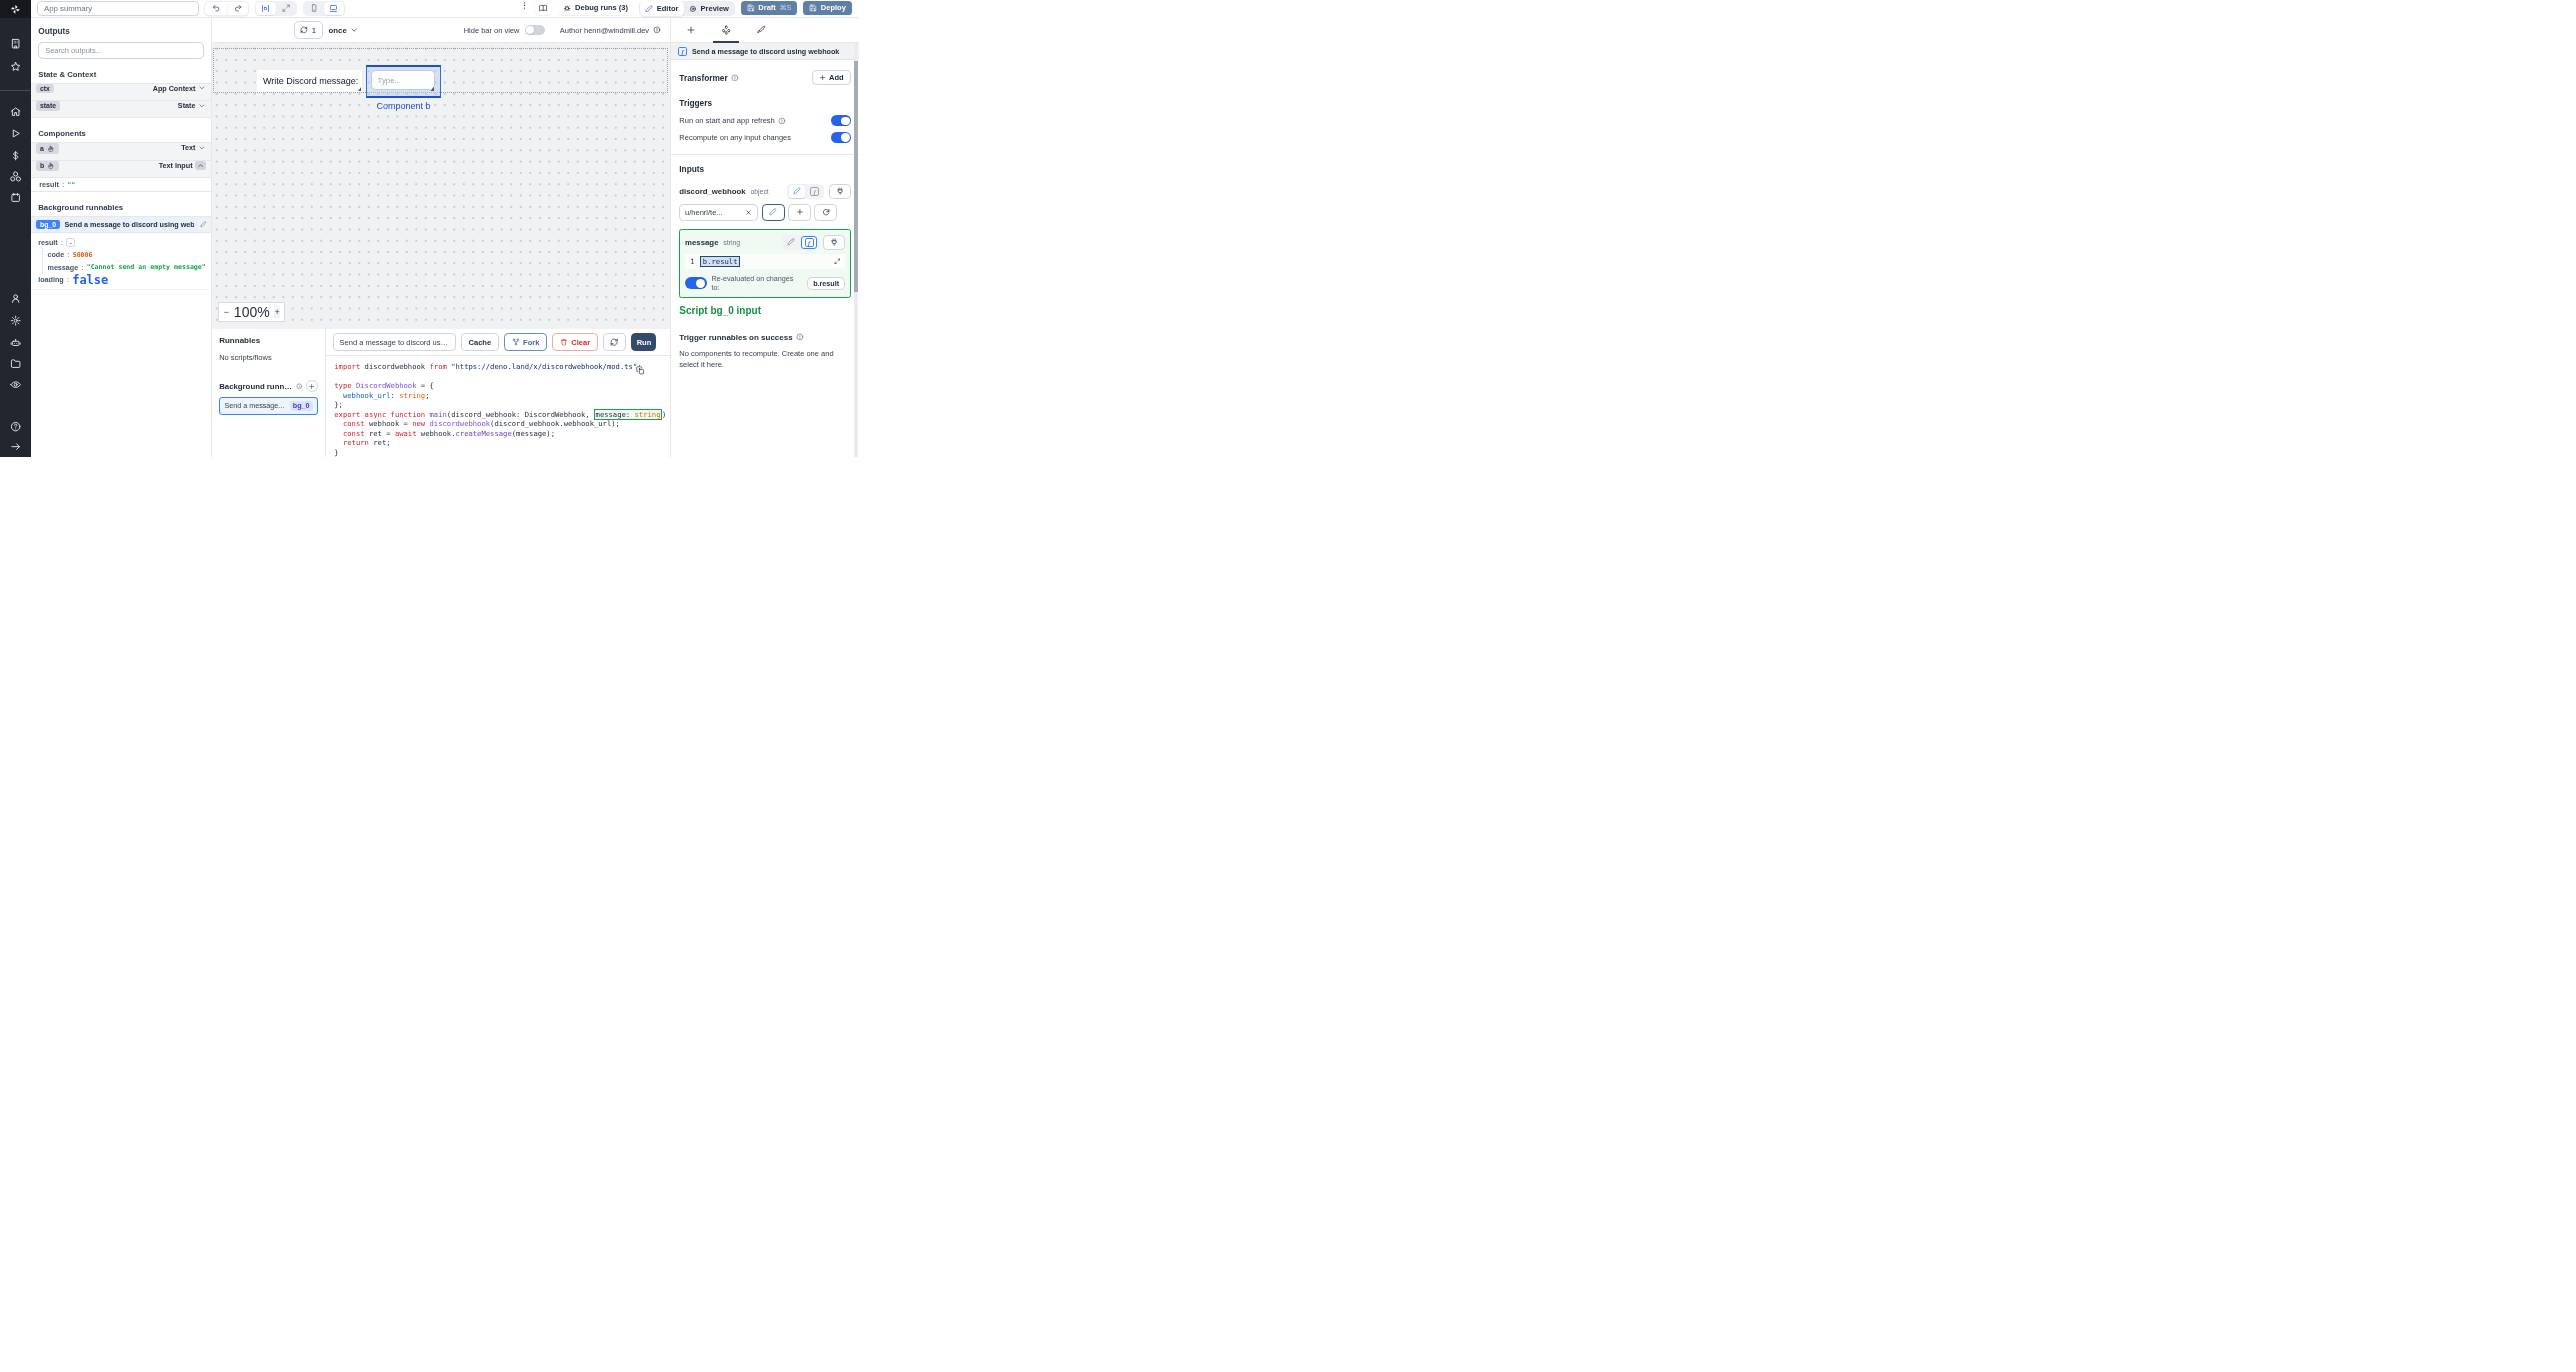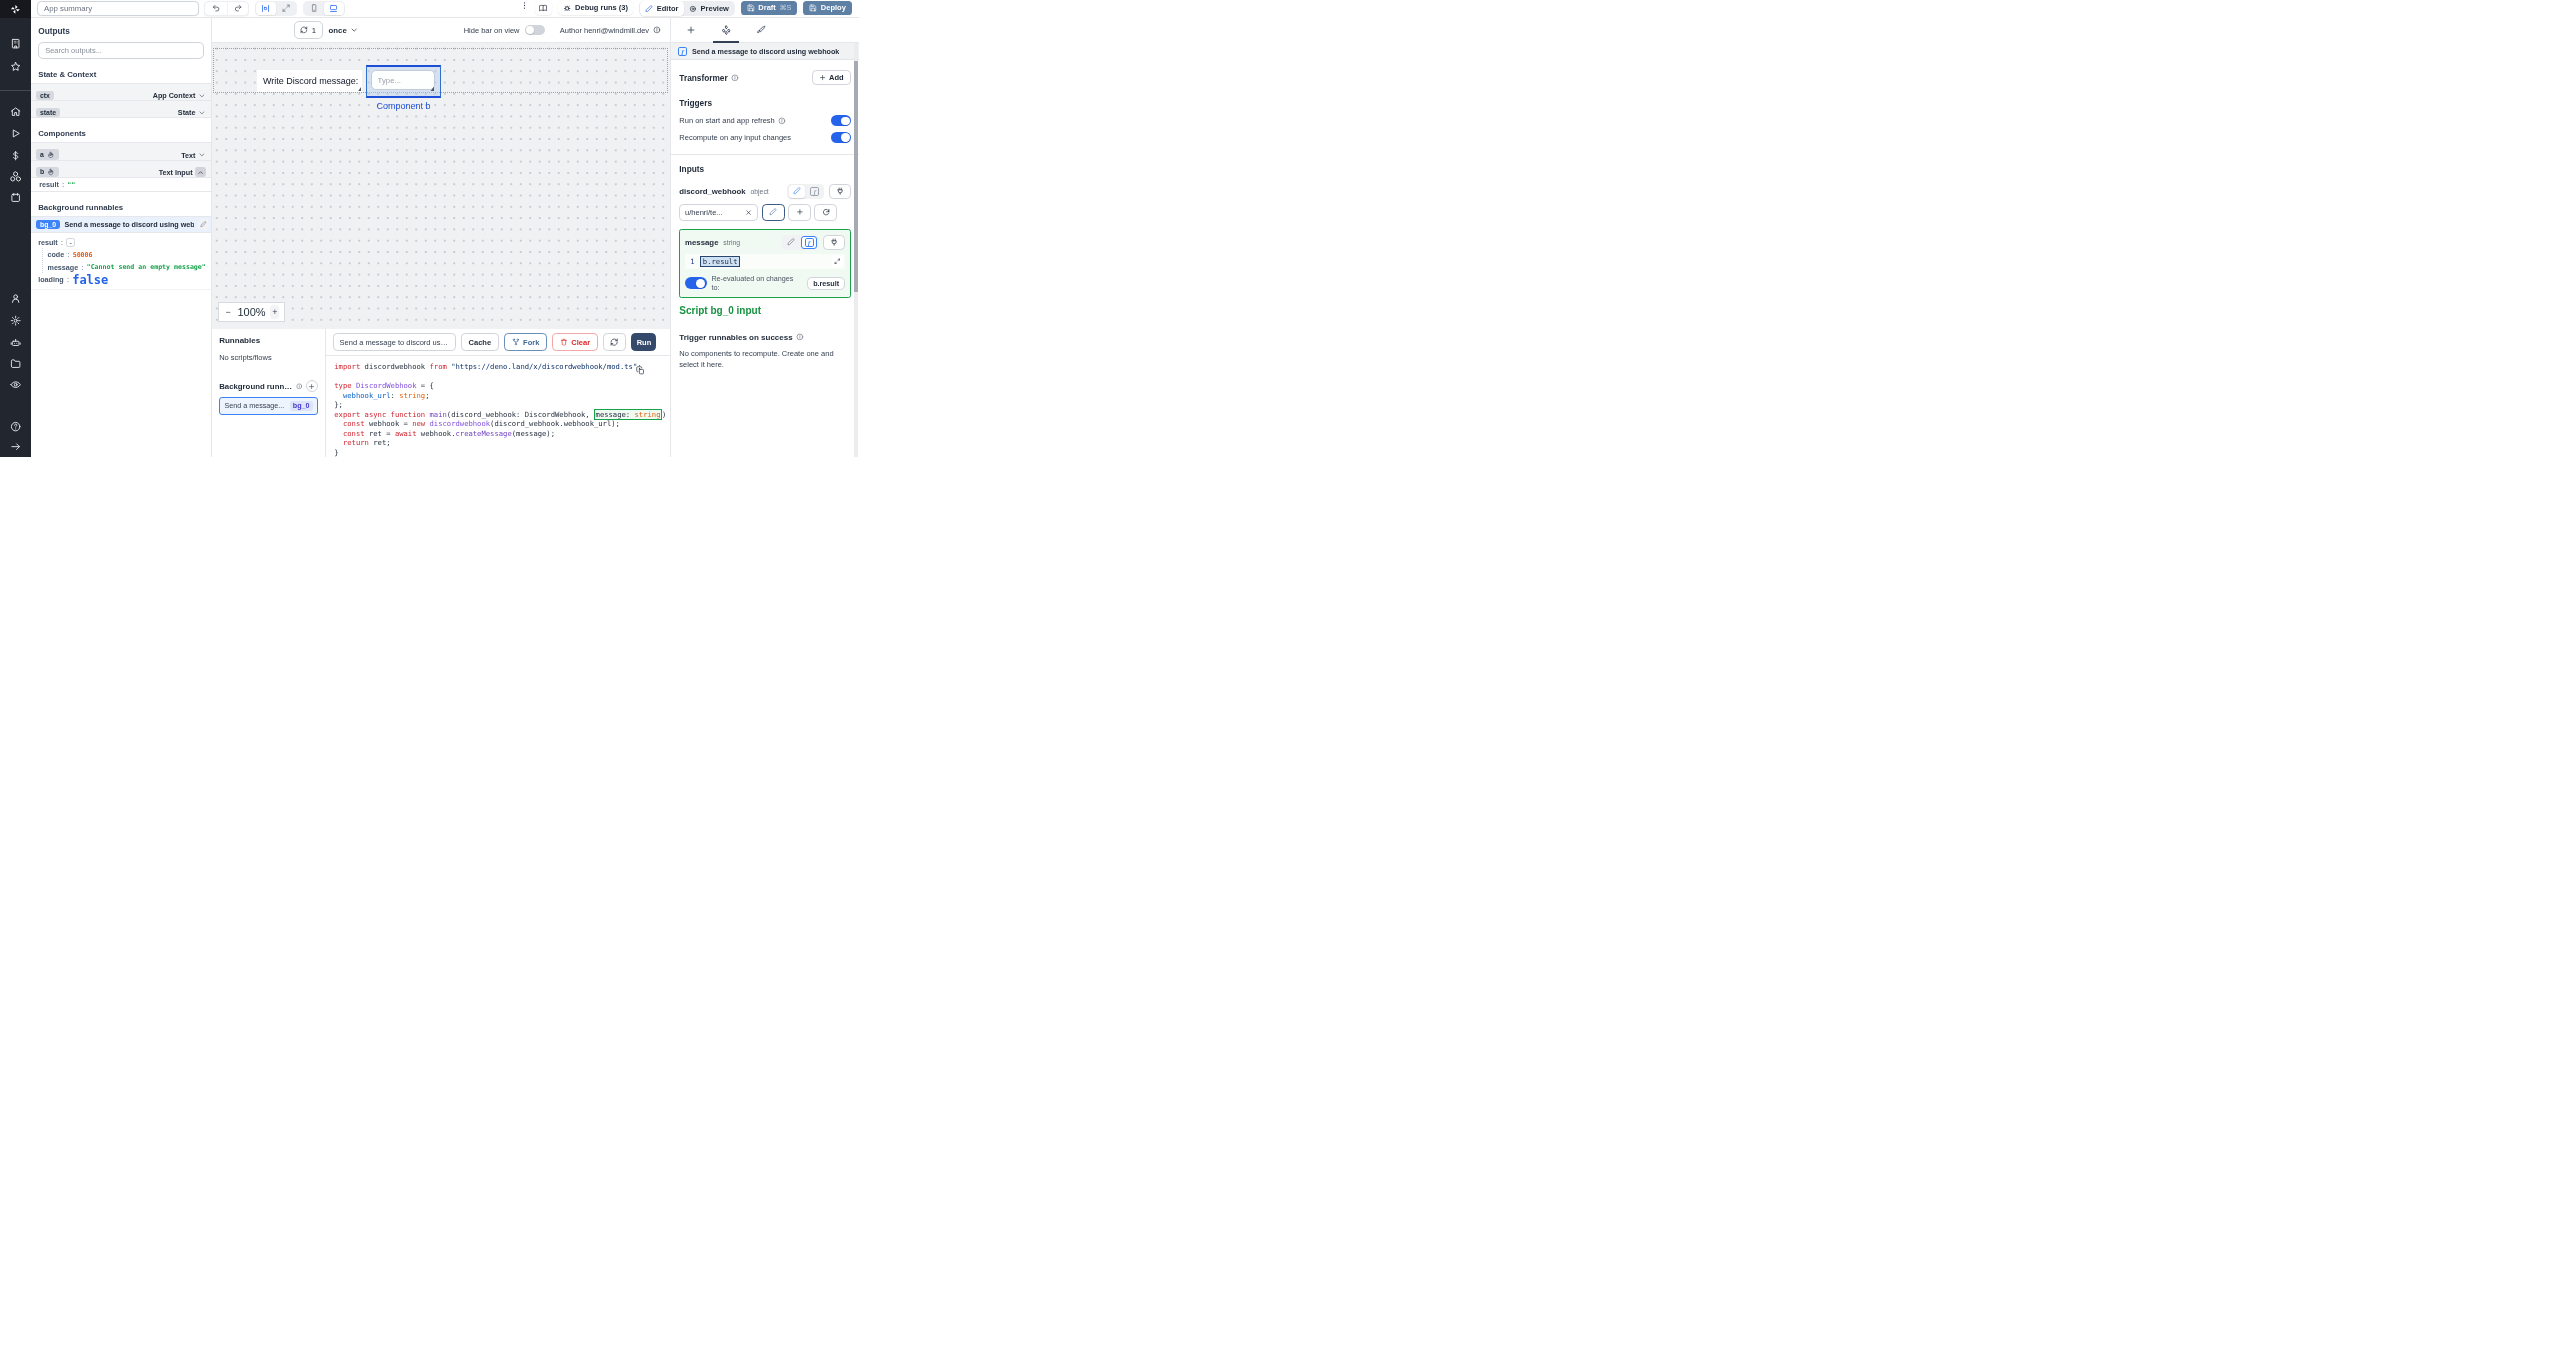--- a/index.html
+++ b/index.html
@@ -33,21 +33,21 @@
   .btn-steel{height:14.3px;display:flex;align-items:center;gap:3.6px;padding:0 6px;border-radius:3.6px;background:#5e80a5;color:#fff;font-size:7.5px;font-weight:700;cursor:pointer}
   .btn-steel .kbd{color:#c3d2e3;font-weight:400;font-size:7.2px}
 
   
   .sidebar{position:absolute;left:31px;top:18px;width:181px;bottom:0;background:#fff;border-right:0.6px solid #e5e7eb;overflow:hidden;z-index:3}
   .sb-title{font-size:8.3px;font-weight:700;color:#2f3a4e;padding:8.3px 7.2px 0}
   .sb-search{padding:6px 7.2px 0}
   .sb-search input{width:100%;height:16.7px;border:0.6px solid #cfd4db;border-radius:4.8px;padding:0 6px;font-size:7.5px;color:#374151;font-family:"Liberation Sans",sans-serif}
   .sb-search input::placeholder{color:#8a919c}
   .sb-sec{font-size:7.8px;font-weight:700;color:#2f3a4e;padding:10.7px 7.2px 4.2px}
-  .sb-row{height:17.3px;background:#f3f4f6;border-bottom:0.6px solid #e5e7eb;display:flex;align-items:flex-end;padding:0 5.4px 0 4.8px;cursor:pointer}
+  .sb-row{height:17.3px;background:#f3f4f6;border-bottom:0.6px solid #e5e7eb;display:flex;align-items:flex-start;padding:0 5.4px 0 4.8px;cursor:pointer}
   .sb-rows{border-top:0.6px solid #e5e7eb}
   .kbadge{background:#d5d9df;color:#1f2937;font-size:6.9px;font-weight:700;border-radius:2.4px;padding:1.2px 4.2px;display:inline-flex;align-items:center;gap:3px}
   .rtype{margin-left:auto;font-size:7.2px;font-weight:700;color:#1f2937;display:flex;align-items:center;gap:2.4px}
   .chev{color:#4b5563}
   .chevbtn{background:#d1d5db;border-radius:2.4px;width:10.7px;height:9.5px;display:flex;align-items:center;justify-content:center;color:#111827}
   .kvrow{display:flex;align-items:center;gap:3px;height:12.5px;padding-left:7.2px;font-size:7.2px}
   .kvrow .k{color:#475569;font-weight:600}
   .kvrow .colon{color:#94a3b8;font-weight:700}
   .mono{font-family:"DejaVu Sans Mono",monospace}
   .v-green{color:#16a34a;font-weight:700;font-size:6.6px}
@@ -78,21 +78,21 @@
 
   .canvas{position:relative;height:287px;background:#f0f1f3;background-image:radial-gradient(circle,#c7cad0 0.7px,transparent 0.7px);background-size:9.5px 11.3px;overflow:hidden;border-bottom:0.6px solid #e5e7eb}
   .gridband{position:absolute;left:0.6px;right:2.4px;top:4.8px;height:45px;border:0.6px dotted #9aa1ab}
   .comp-a{position:absolute;left:45px;top:27px;width:105px;height:22px;background:#fff;display:flex;align-items:center;padding-left:6px;font-size:9px;color:#111827;cursor:pointer}
   .nub{position:absolute;right:0.6px;bottom:0.6px;width:3.6px;height:4.8px;background:#4b5563;clip-path:polygon(100% 0,100% 100%,0 100%)}
   .comp-b{position:absolute;left:154px;top:21.5px;width:75px;height:33px;background:rgba(180,205,240,.45);border:0.6px solid #2f6fd0;border-top:2.4px solid #1d4ed8;border-bottom:2.4px solid #1d4ed8;cursor:pointer}
   .comp-b input{position:absolute;left:4.2px;top:3.6px;width:64px;height:20px;border:0.6px solid #c3cbd6;border-radius:4.8px;background:#fdfefe;padding:0 5.4px;font-size:7.8px;color:#374151;font-family:"Liberation Sans",sans-serif}
   .comp-b input::placeholder{color:#9ca3af}
   .sel-label{position:absolute;left:154px;top:58px;width:75px;text-align:center;font-size:9px;font-weight:400;color:#1d4ed8}
   .zoomctl{position:absolute;left:6px;bottom:7.2px;width:67px;height:20px;background:#fff;border:0.6px solid #d7dadf;display:flex;align-items:center;padding:0 4.8px;gap:4.8px}
-  .zoomctl .zl{font-size:11px;color:#1f2937;flex:1;text-align:right}
+  .zoomctl .zl{font-size:14px;color:#1f2937;flex:1;text-align:right}
   .zoomctl .zbtn{width:15.5px;height:14.3px;display:flex;align-items:center;justify-content:center;color:#374151;font-size:9px;cursor:pointer;border-radius:3.6px}
   .zoomctl .zbtn.plus{background:#f3f4f6}
 
   .bottom{position:absolute;left:0;right:0;bottom:0;height:128px;background:#fff;display:flex}
   .runnables{width:114px;border-right:0.6px solid #e5e7eb;padding:7.2px 7.2px 0;flex:none}
   .rn-title{font-size:8px;font-weight:700;color:#1f2937}
   .rn-empty{font-size:7.5px;color:#374151;margin-top:8.3px}
   .rn-bg{display:flex;align-items:center;gap:2.4px;margin-top:18px}
   .pluscircle{margin-left:1.2px;width:12px;height:12px;border:0.6px solid #d1d5db;border-radius:50%;display:flex;align-items:center;justify-content:center;color:#374151;cursor:pointer;flex:none;background:#fff}
   .rn-card{margin-top:4.8px;height:17.3px;border:0.9px solid #3b82f6;background:#eef4fd;border-radius:3px;display:flex;align-items:center;padding:0 4.2px;gap:3.6px;cursor:pointer}

